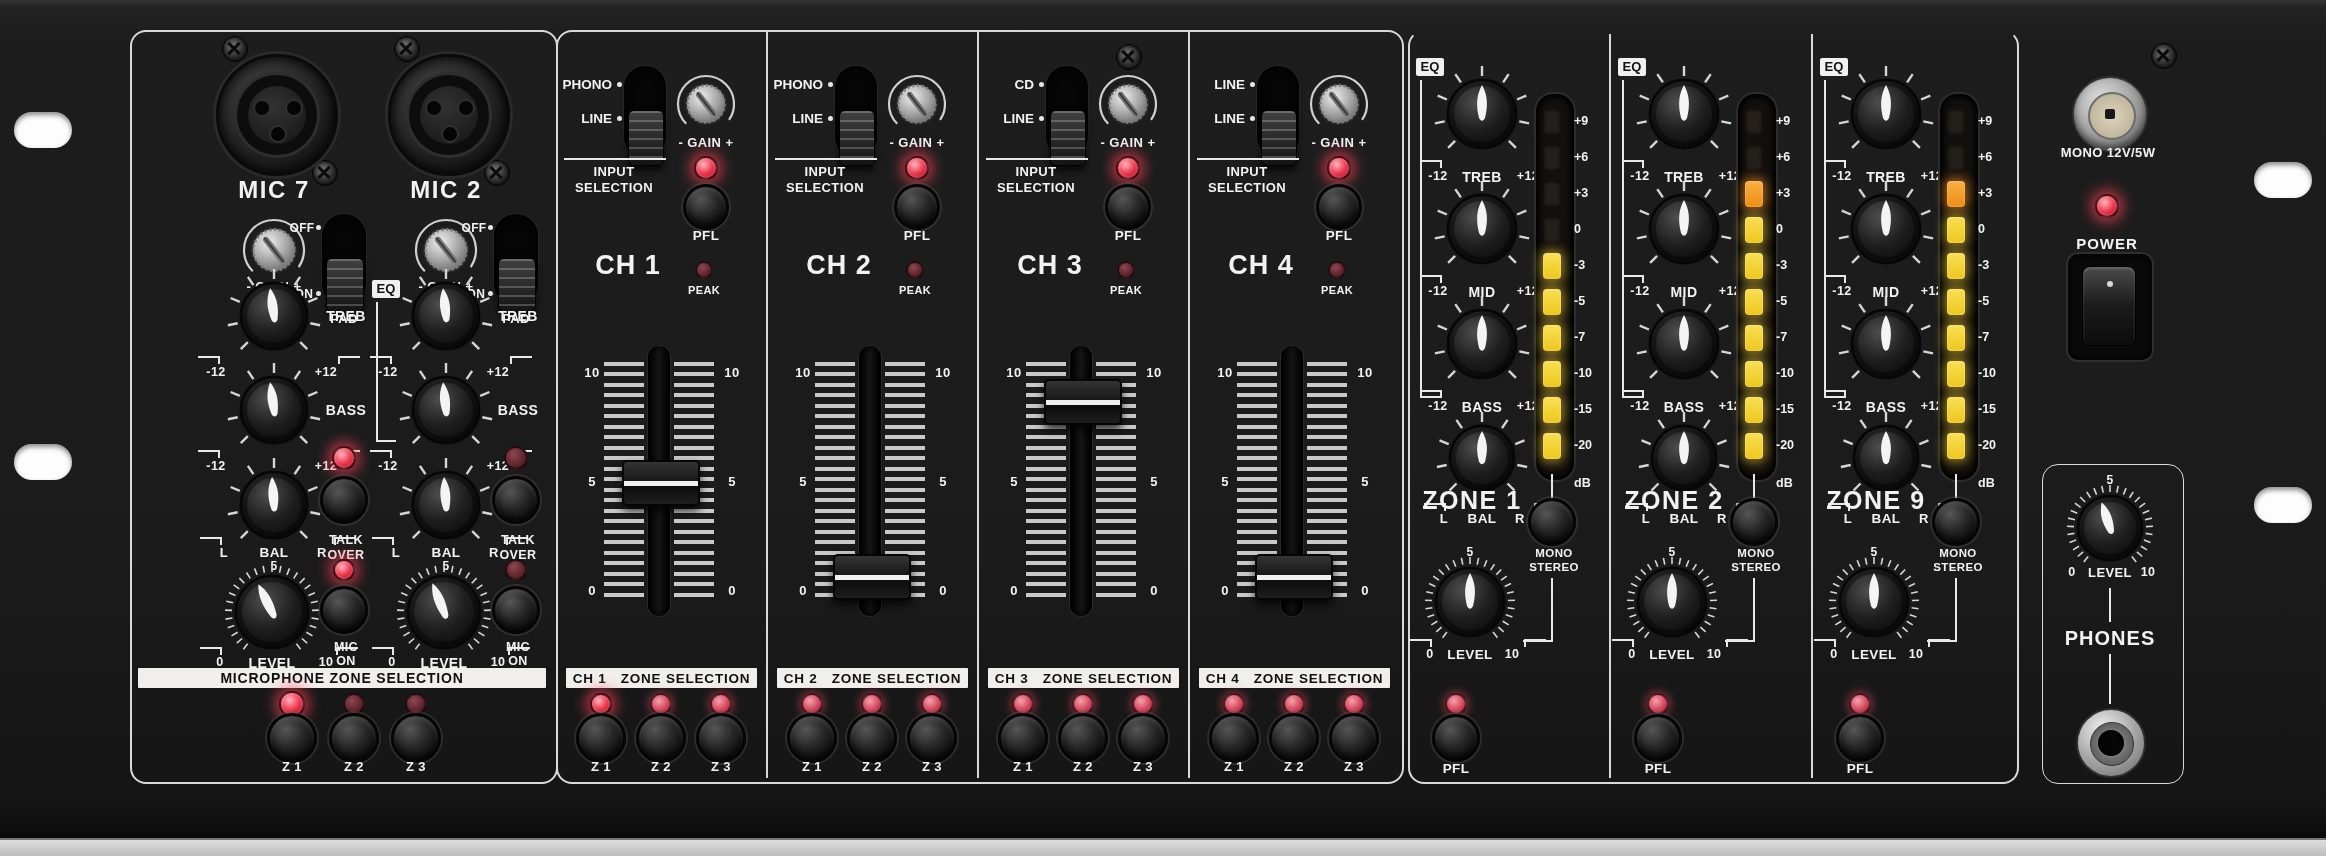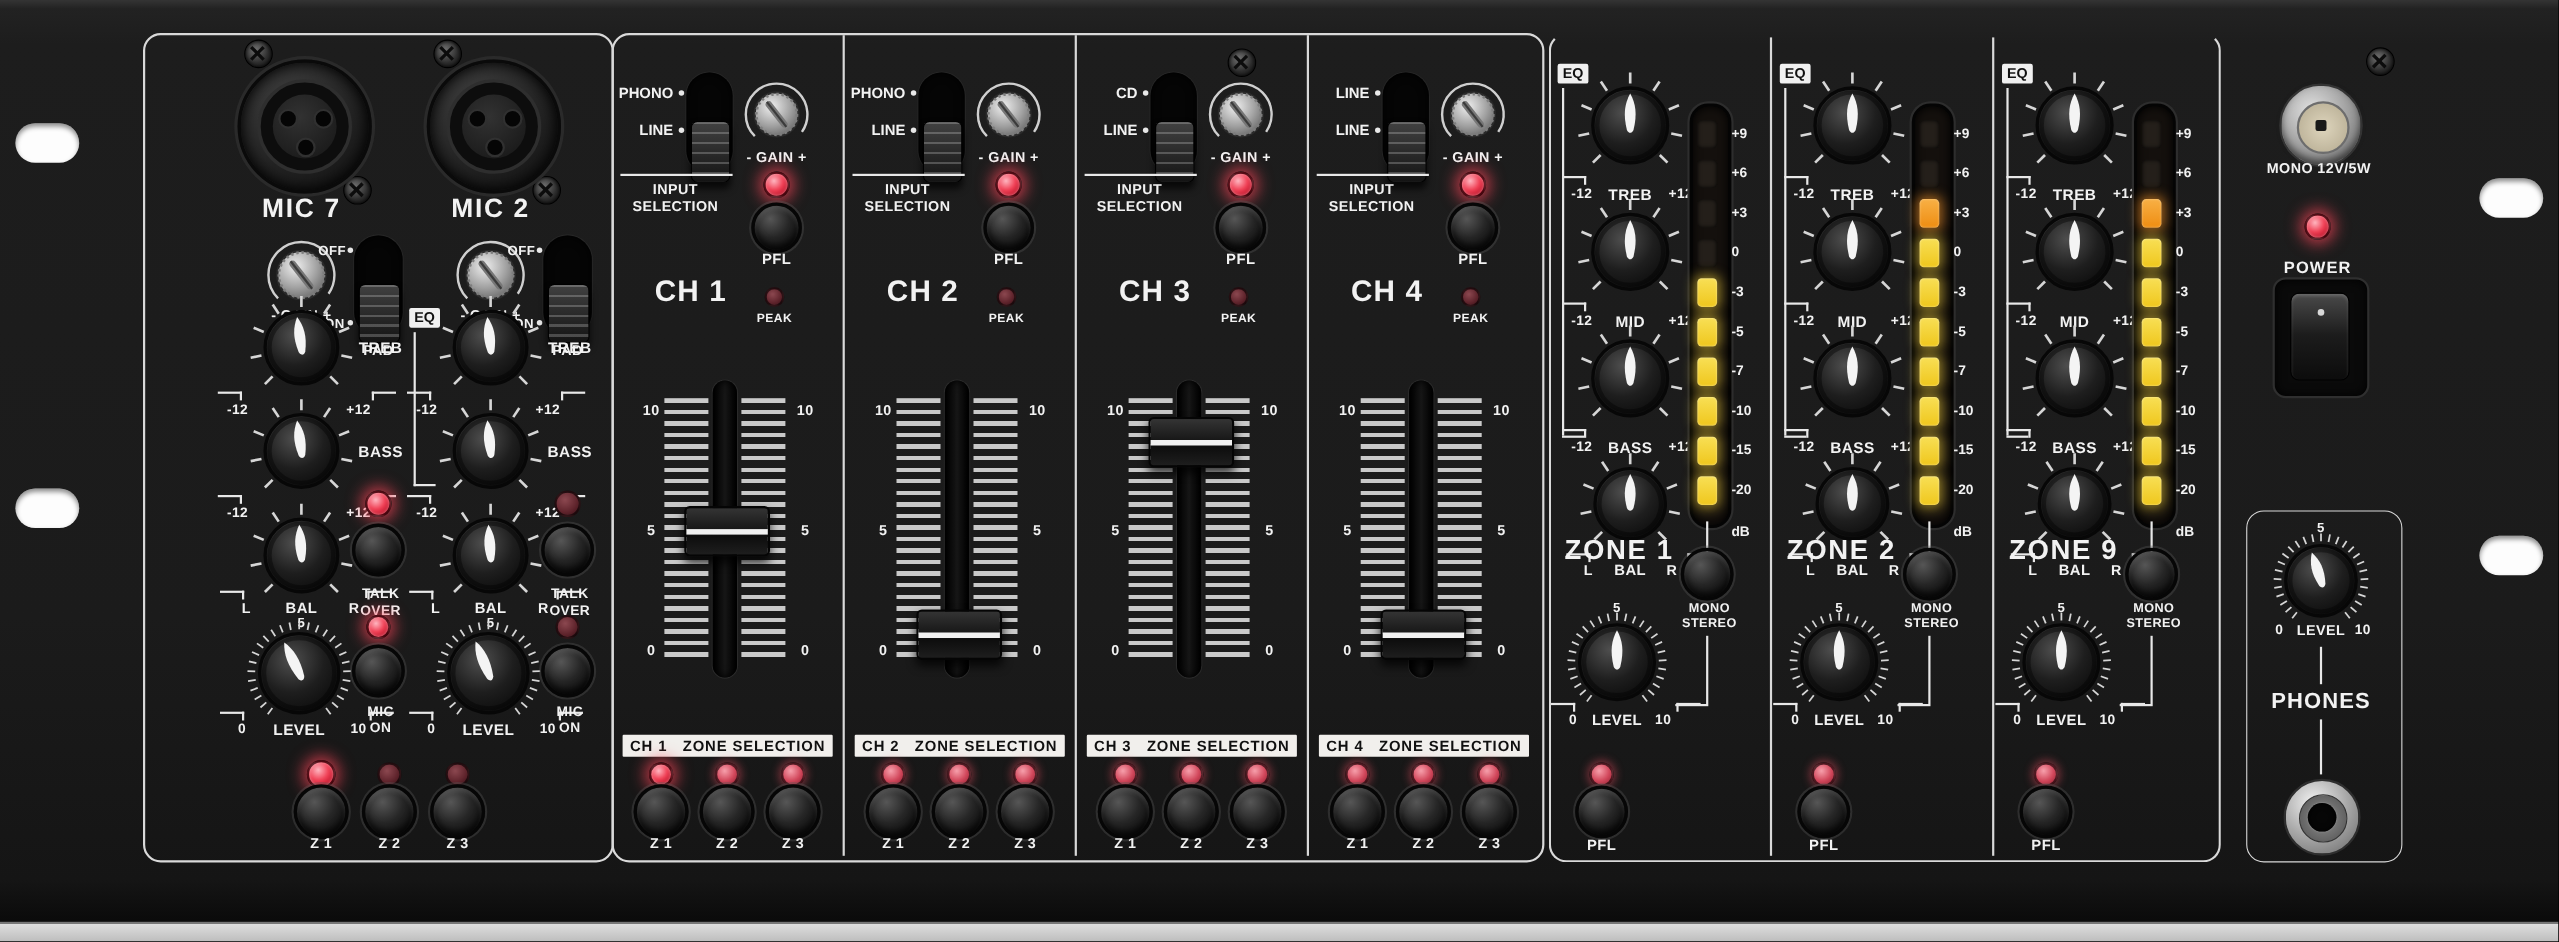--- a/index.html
+++ b/index.html
@@ -415,20 +415,21 @@
       <div class="lbl" style="left: 26px; top: 656px; font-size: 12.5px;">0</div>
       <div class="lbl" style="left: 78px; top: 656px; font-size: 14px;">LEVEL</div>
       <div class="lbl" style="left: 132px; top: 656px; font-size: 12.5px;">10</div>
       <div class="mark-l" style="left: 6px; top: 647px; width: 20px; height: 6px;"></div>
       <div class="mark-r" style="left: 142px; top: 647px; width: 20px; height: 6px;"></div>
       <div class="led dim" style="left: 150px; top: 570px; width: 18px; height: 18px;"></div>
       <div class="btnr" style="left: 150px; top: 610px; width: 42px; height: 42px;"></div>
       <div class="lbl" style="left: 152px; top: 641px; font-size: 12.5px;">MIC</div>
       <div class="lbl" style="left: 152px; top: 655px; font-size: 12.5px;">ON</div>
     </div>
+    <div class="banner" style="font-size: 14px; left: 138px; top: 668px; width: 408px; height: 20px;">MICROPHONE ZONE SELECTION</div>
     <div class="led bright" style="left: 292px; top: 704px; width: 22px; height: 22px;"></div>
     <div class="btnr" style="left: 292px; top: 738px; width: 44px; height: 44px;"></div>
     <div class="lbl" style="left: 292px; top: 760px; font-size: 13px;">Z 1</div>
     <div class="led dim" style="left: 354px; top: 704px; width: 18px; height: 18px;"></div>
     <div class="btnr" style="left: 354px; top: 738px; width: 44px; height: 44px;"></div>
     <div class="lbl" style="left: 354px; top: 760px; font-size: 13px;">Z 2</div>
     <div class="led dim" style="left: 416px; top: 704px; width: 18px; height: 18px;"></div>
     <div class="btnr" style="left: 416px; top: 738px; width: 44px; height: 44px;"></div>
     <div class="lbl" style="left: 416px; top: 760px; font-size: 13px;">Z 3</div>
     <div style="position: absolute; left: 556px; top: 0px; width: 211px; height: 856px;">

